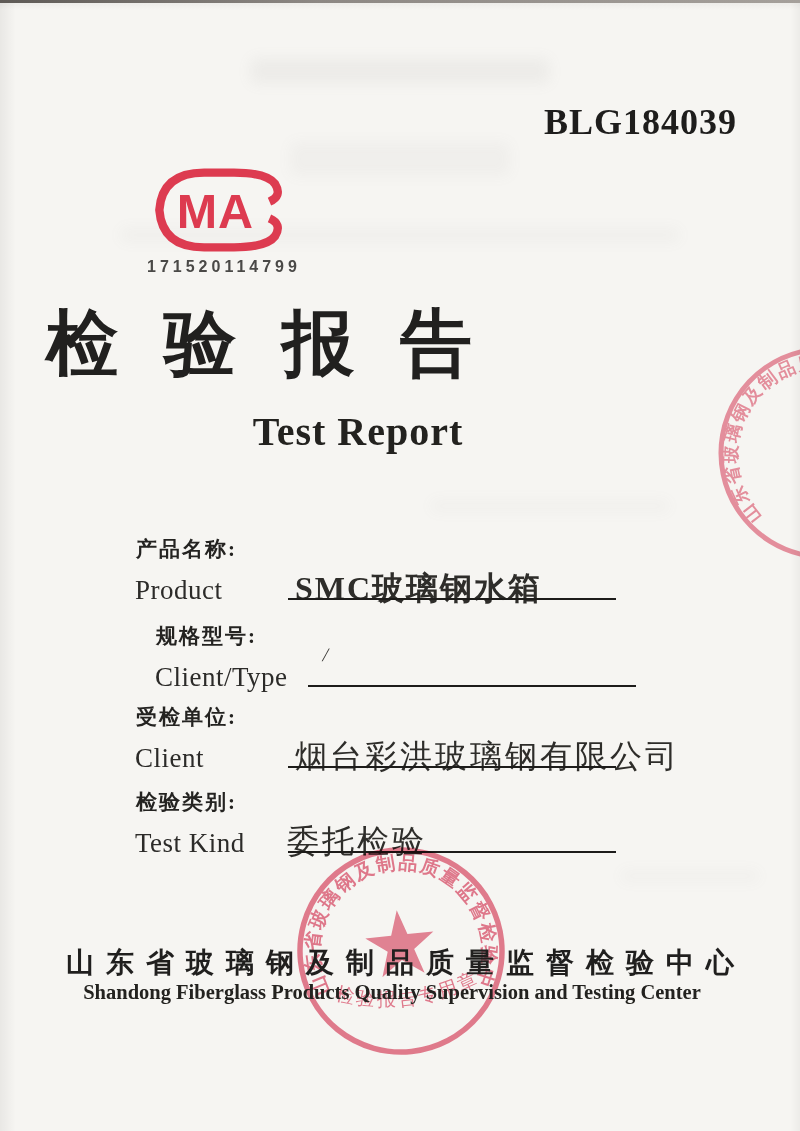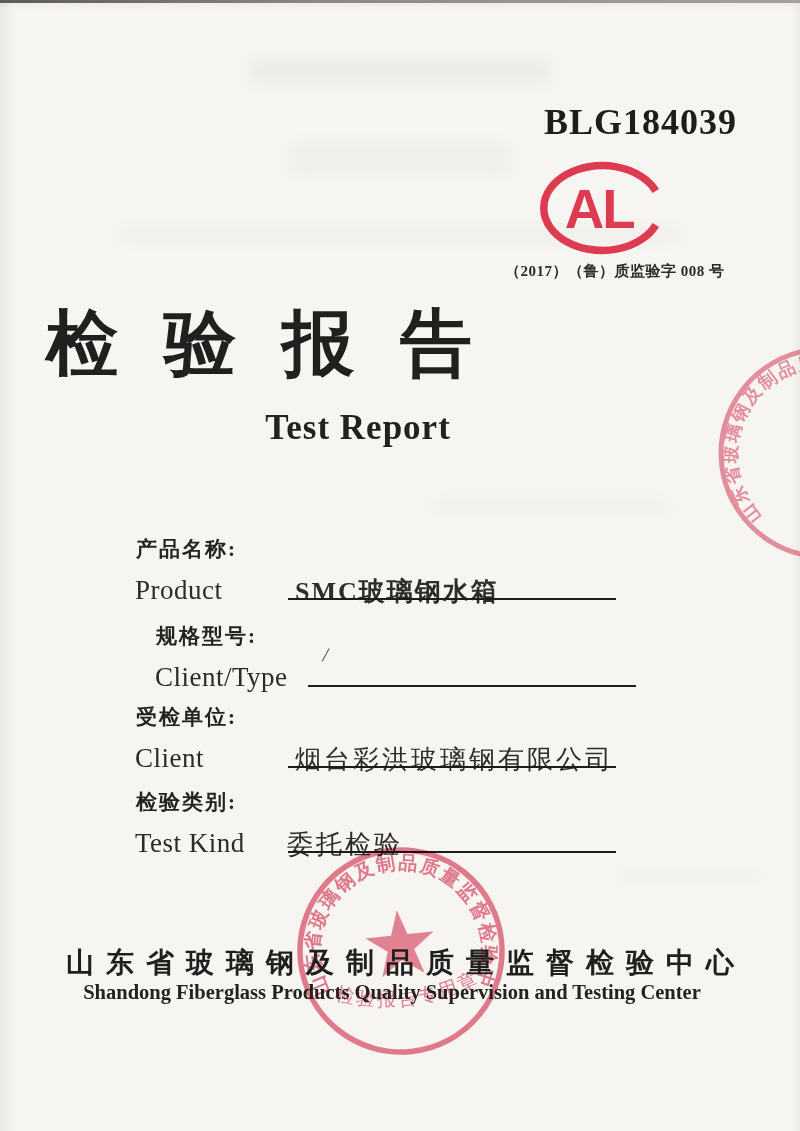--- a/index.html
+++ b/index.html
@@ -37,31 +37,31 @@
   .cal-lic{margin-top:6px;font-size:15px;font-weight:bold;letter-spacing:.5px;color:#2c2b2a;white-space:nowrap;}
 
   .title-cn{
     position:absolute;top:296px;left:0;width:800px;text-align:left;
     font-family:"Liberation Sans","DejaVu Sans",sans-serif;
     font-size:72px;font-weight:900;color:#21201f;
     letter-spacing:46px;text-indent:46px;white-space:nowrap;
   }
   .title-en{
     position:absolute;top:408px;left:0;width:716px;text-align:center;
-    font-size:35px;font-weight:bold;color:#23221f;letter-spacing:1px;
+    font-size:40px;font-weight:bold;color:#23221f;letter-spacing:1px;
   }
   .report-no{
     position:absolute;top:457px;left:0;width:800px;text-align:center;
     font-size:24px;color:#2b2a28;letter-spacing:2px;
   }
 
   .field-row{position:absolute;left:135px;width:486px;height:72px;}
   .f-cn{position:absolute;top:0;left:1px;font-size:21px;font-weight:bold;letter-spacing:2px;color:#242321;text-align:right;}
   .f-en{position:absolute;top:40px;left:0;font-size:27px;color:#2c2b29;letter-spacing:.5px;}
-  .f-value{position:absolute;top:39px;left:160px;font-size:26px;color:#2e2d2a;letter-spacing:3px;white-space:nowrap;}
+  .f-value{position:absolute;top:32px;left:160px;font-size:32px;color:#2e2d2a;letter-spacing:3px;white-space:nowrap;}
   .f-value.bold{font-weight:bold;letter-spacing:2px;}
   .f-value.slash{font-size:19px;left:168px;top:22px;transform:skewX(-12deg);}
   .f-line{position:absolute;top:63px;left:153px;width:328px;border-top:2px solid #1d1c1a;}
 
   .org-cn{
     position:absolute;top:944px;left:0;width:800px;text-align:center;
     font-size:28px;font-weight:bold;color:#201f1e;
     letter-spacing:12px;text-indent:12px;white-space:nowrap;
   }
   .org-en{
@@ -82,28 +82,28 @@
   <div class="scan-top-line"></div>
 
   <div class="smudge" style="left:250px;top:58px;width:300px;height:26px;"></div>
   <div class="smudge" style="left:290px;top:142px;width:220px;height:34px;opacity:.06;"></div>
   <div class="smudge" style="left:120px;top:228px;width:560px;height:14px;opacity:.06;"></div>
   <div class="smudge" style="left:430px;top:500px;width:240px;height:12px;opacity:.05;"></div>
   <div class="smudge" style="left:620px;top:870px;width:140px;height:12px;opacity:.05;"></div>
 
   <div class="report-code">BLG184039</div>
 
+  <div class="cma-wrap">
+    <svg width="146" height="84" viewBox="0 0 150 90">
+      <path d="M 128 36 Q 142 30 134 17 Q 125 5 90 5 L 58 5 Q 13 5 10 45 Q 13 85 58 85 L 90 85 Q 125 85 134 73 Q 142 60 128 54" fill="none" stroke="#dd3b50" stroke-width="9"></path>
+      <text x="70" y="64" text-anchor="middle" font-family="Liberation Sans, DejaVu Sans, sans-serif" font-size="52" font-weight="bold" fill="#dd3b50" letter-spacing="1">MA</text>
+    </svg>
+    <div class="cma-num">171520114799</div>
+  </div>
 
-  <div class="cal-wrap">
-    <svg width="132" height="96" viewBox="0 0 140 100" style="margin:0 auto;">
-      <path d="M 126 32 A 62 45 0 1 0 126 68" fill="none" stroke="#dd3b50" stroke-width="8"></path>
-      <text x="66" y="71" text-anchor="middle" font-family="Liberation Sans, DejaVu Sans, sans-serif" font-size="58" font-weight="bold" fill="#dd3b50" letter-spacing="-2">AL</text>
-    </svg>
-    <div class="cal-lic">（2017）（鲁）质监验字 008 号</div>
-  </div>
 
   <div class="title-cn">检验报告</div>
   <div class="title-en">Test Report</div>
 
   <div class="field-row" style="top:535px;">
     <span class="f-cn">产品名称:</span>
     <span class="f-en">Product</span>
     <span class="f-value bold">SMC玻璃钢水箱</span>
     <span class="f-line"></span>
   </div>

